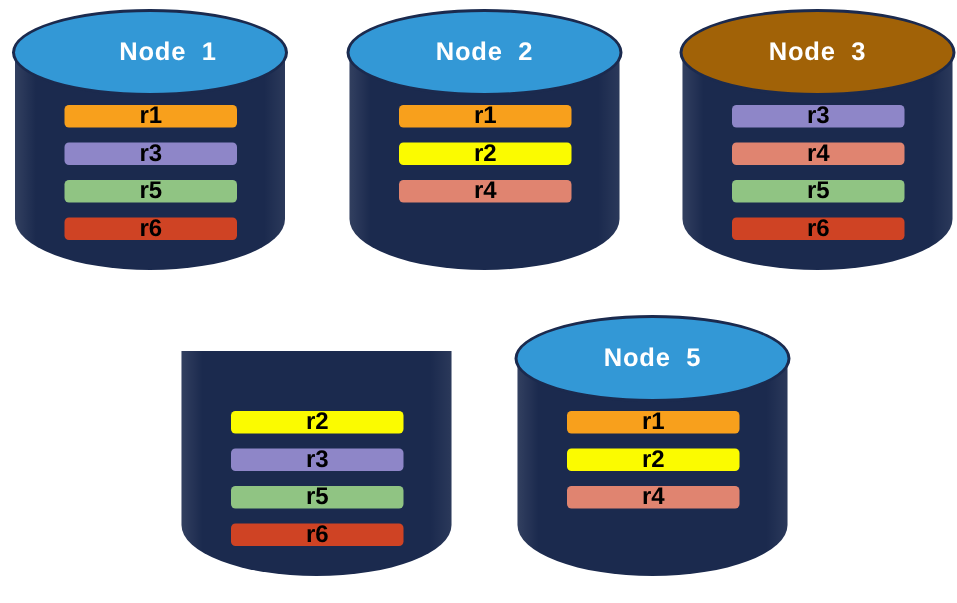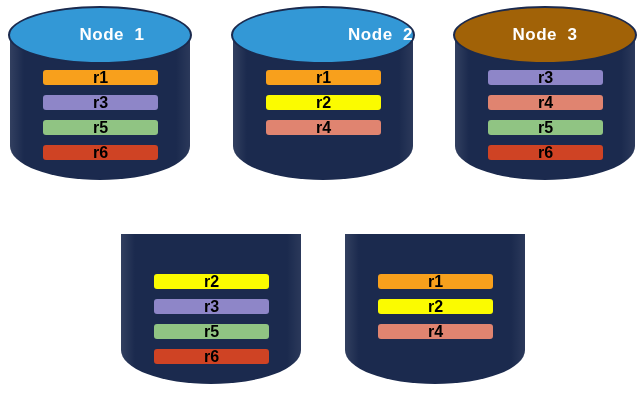--- a/index.html
+++ b/index.html
@@ -121,21 +121,21 @@
       </div>
     </div>
     <div class="node" style="left: 231px; top: 6px;">
       <div class="cyl-body" style="background: rgb(27, 42, 78);"></div>
       <div class="cyl-shade"></div>
       <div class="records">
         <div class="record" style="background: rgb(248, 160, 28);">r1</div>
         <div class="record" style="background: rgb(251, 251, 0);">r2</div>
         <div class="record" style="background: rgb(224, 132, 112);">r4</div>
       </div>
-      <div class="cyl-top" style="background: rgb(51, 152, 214); border-color: rgb(27, 42, 78); justify-content: flex-end;">
+      <div class="cyl-top" style="background: rgb(51, 152, 214); border-color: rgb(27, 42, 78);">
         <div class="node-title" style="color: rgb(255, 255, 255);">Node  2</div>
       </div>
     </div>
     <div class="node" style="left: 453px; top: 6px;">
       <div class="cyl-body" style="background: rgb(27, 42, 78);"></div>
       <div class="cyl-shade"></div>
       <div class="records">
         <div class="record" style="background: rgb(142, 134, 200);">r3</div>
         <div class="record" style="background: rgb(224, 132, 112);">r4</div>
         <div class="record" style="background: rgb(144, 196, 131);">r5</div>
@@ -156,14 +156,17 @@
       </div>
     </div>
     <div class="node" style="left: 343px; top: 210px;">
       <div class="cyl-body" style="background: rgb(27, 42, 78);"></div>
       <div class="cyl-shade"></div>
       <div class="records">
         <div class="record" style="background: rgb(248, 160, 28);">r1</div>
         <div class="record" style="background: rgb(251, 251, 0);">r2</div>
         <div class="record" style="background: rgb(224, 132, 112);">r4</div>
       </div>
+      <div class="cyl-top" style="background: rgb(51, 152, 214); border-color: rgb(27, 42, 78);">
+        <div class="node-title" style="color: rgb(255, 255, 255);">Node  5</div>
+      </div>
     </div>
   </div>
 
 </body></html>

